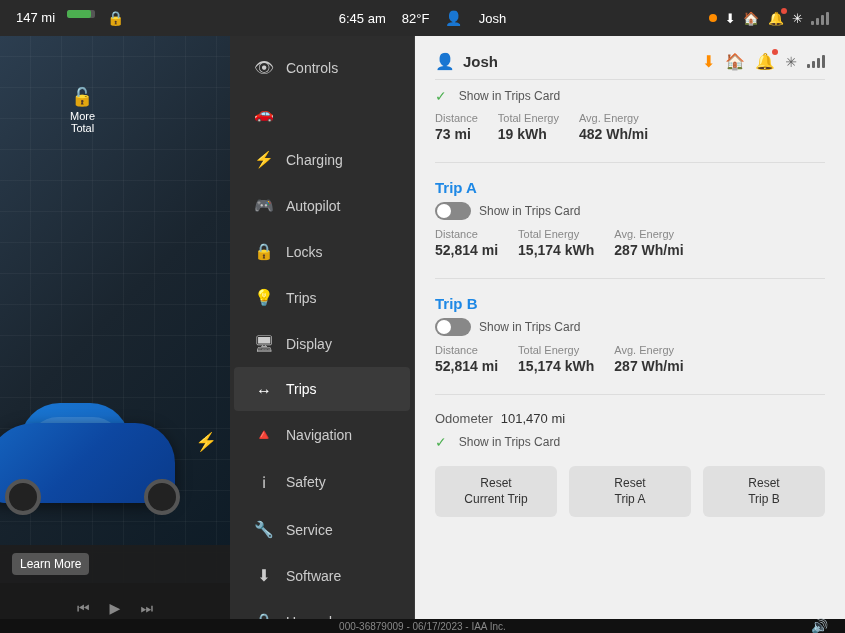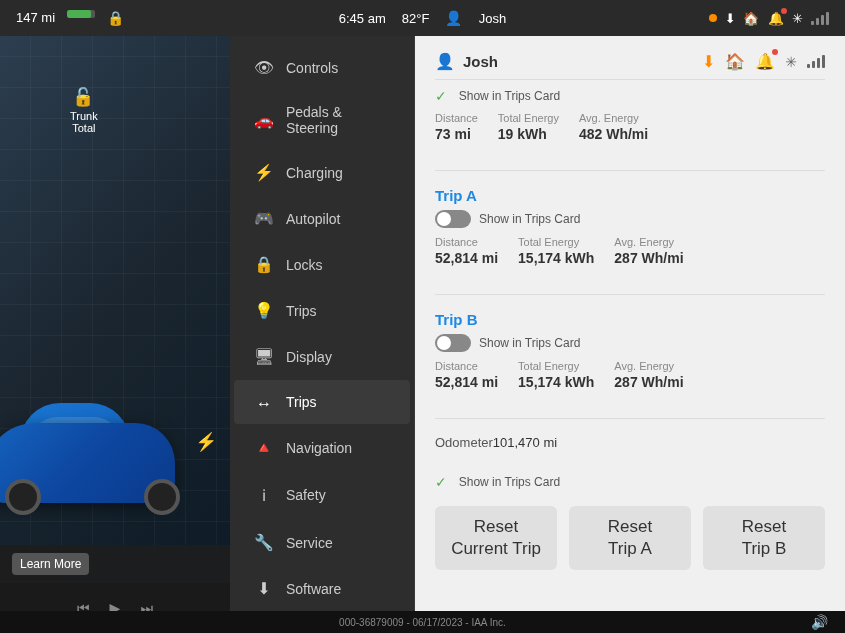--- a/index.html
+++ b/index.html
@@ -317,21 +317,21 @@
     .checkmark {
       color: #4CAF50;
       font-size: 14px;
       margin-right: 4px;
     }
 
     .trip-stats {
       display: flex;
       gap: 20px;
       margin-bottom: 12px;
-      padding-bottom: 28px;
+      padding-bottom: 20px;
       border-bottom: 1px solid #ddd;
     }
     .stat-item {}
     .stat-label {
       font-size: 11px;
       color: #888;
       margin-bottom: 2px;
     }
     .stat-value {
       font-size: 14px;
@@ -345,22 +345,22 @@
     .trip-title {
       font-size: 15px;
       font-weight: 600;
       color: #1E88E5;
       margin-bottom: 6px;
     }
 
     .odometer-row {
       display: flex;
       align-items: center;
-      gap: 0;
-      margin-bottom: 24px;
+      gap: 8px;
+      margin-bottom: 8px;
     }
     .odometer-label {
       font-size: 13px;
       color: #555;
     }
     .odometer-value {
       font-size: 13px;
       color: #333;
       font-weight: 500;
     }
@@ -370,32 +370,32 @@
       display: flex;
       gap: 12px;
       margin-top: 16px;
     }
     .reset-btn {
       flex: 1;
       background: #e0e0e0;
       border: none;
       border-radius: 6px;
       padding: 10px 8px;
-      font-size: 17px;
+      font-size: 12px;
       color: #333;
       cursor: pointer;
       text-align: center;
       line-height: 1.3;
     }
     .bottom-bar {
       position: absolute;
       bottom: 0;
       left: 0;
       right: 0;
-      height: 22px;
+      height: 14px;
       background: #111;
       display: flex;
       align-items: center;
       justify-content: center;
       color: #888;
       font-size: 10px;
       gap: 8px;
     }
     .volume-icon {
       position: absolute;
@@ -452,21 +452,21 @@
     </div>
   </div>
 </div>
 
 <div class="car-area">
 
   <div style="position:absolute;top:0;left:0;right:0;bottom:0;background:repeating-linear-gradient(0deg,transparent,transparent 30px,rgba(255,255,255,0.04) 30px,rgba(255,255,255,0.04) 31px),repeating-linear-gradient(90deg,transparent,transparent 30px,rgba(255,255,255,0.04) 30px,rgba(255,255,255,0.04) 31px);"></div>
 
   <div class="trunk-label">
     <span class="trunk-icon">🔓</span>
-    <span>Trunk</span><br>
+    <span>More</span><br>
     <span>Total</span>
   </div>
 
   <div class="car-image">
     <div class="car-roof"></div>
     <div class="car-window"></div>
     <div class="car-body"></div>
     <div class="car-wheel-l"></div>
     <div class="car-wheel-r"></div>
   </div>
@@ -483,21 +483,20 @@
   <span class="media-btn">⏭</span>
 </div>
 
 <div class="sidebar">
   <div class="sidebar-item">
     <span class="sidebar-icon">👁</span>
     <span>Controls</span>
   </div>
   <div class="sidebar-item">
     <span class="sidebar-icon">🚗</span>
-    <span>Pedals &amp; Steering</span>
   </div>
   <div class="sidebar-item">
     <span class="sidebar-icon">⚡</span>
     <span>Charging</span>
   </div>
   <div class="sidebar-item">
     <span class="sidebar-icon">🎮</span>
     <span>Autopilot</span>
   </div>
   <div class="sidebar-item">

